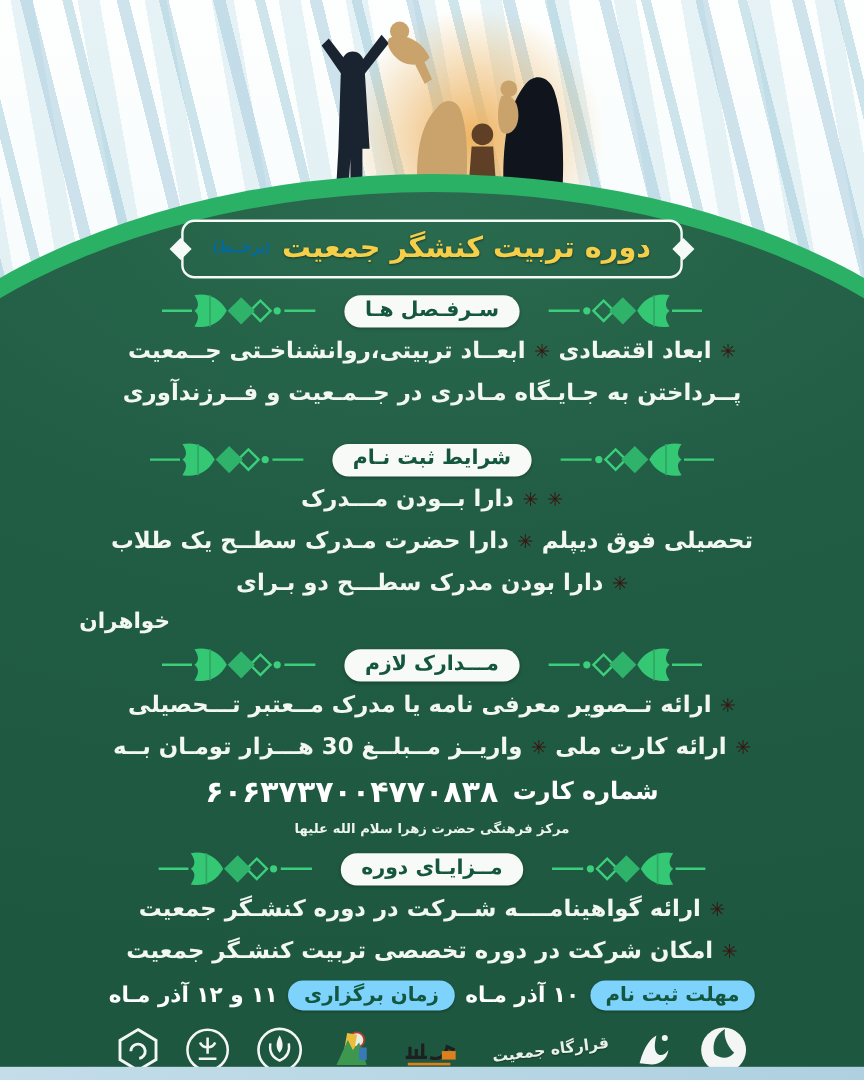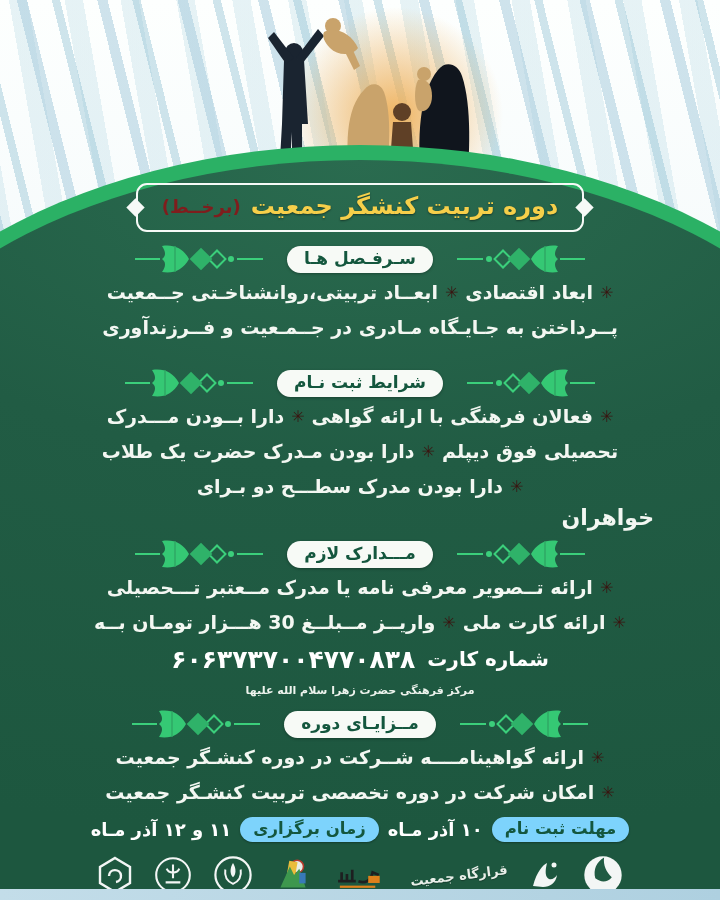--- a/index.html
+++ b/index.html
@@ -29,30 +29,30 @@
   
   .content{position:absolute;inset:0;direction:rtl;}
   .title-wrap{position:absolute;top:183px;left:0;width:100%;text-align:center;}
   .title-frame{position:relative;display:inline-flex;align-items:center;gap:10px;
     border:2.5px solid #f6faf7;border-radius:11px;padding:7px 24px 10px;direction:rtl;}
   .title-frame::before,.title-frame::after{content:"";position:absolute;width:13px;height:13px;
     background:#f6faf7;transform:rotate(45deg);top:calc(50% - 7px);}
   .title-frame::before{right:-9px;} .title-frame::after{left:-9px;}
   .title-main{color:#f6cf4a;font-size:24px;font-weight:700;
     text-shadow:0 1px 2px rgba(0,0,0,.45);}
-  .title-suffix{color:#7f1d1d;font-size:18px;font-weight:700;}
+  .title-suffix{color:#0369a1;font-size:13px;font-weight:700;font-family:Liberation Serif, serif;}
 
   .sections{position:absolute;top:244px;left:0;right:0;padding:0 66px;}
   .section-header{display:flex;align-items:center;justify-content:center;gap:24px;height:30px;}
   .orn{flex:0 0 auto;}
   .pill{background:#f7faf6;color:#14573e;font-weight:700;font-size:17px;
     padding:2px 17px 5px;border-radius:16px;box-shadow:0 1px 3px rgba(0,0,0,.3);white-space:nowrap;}
   .body-line{height:35px;display:flex;align-items:center;justify-content:center;gap:7px;
     color:#f3f7f2;font-size:19px;font-weight:700;white-space:nowrap;}
-  .body-line.flush-right{height:28px;justify-content:flex-start;font-size:22px;}
+  .body-line.flush-right{height:28px;justify-content:flex-end;font-size:18px;}
   .bullet{color:#3a1410;font-size:16px;line-height:1;transform:translateY(1px);}
   .card-line{height:40px;display:flex;align-items:center;justify-content:center;gap:12px;color:#fff;}
   .card-label{font-size:20px;font-weight:700;}
   .card-number{font-size:25px;font-weight:700;letter-spacing:1.5px;direction:ltr;}
   .note-line{height:22px;display:flex;align-items:center;justify-content:center;
     color:#eef4ee;font-size:11px;font-weight:700;}
 
   .footer-row{margin-top:4px;height:32px;display:flex;align-items:center;justify-content:center;
     gap:9px;color:#fff;font-size:18px;font-weight:700;white-space:nowrap;}
   .footer-pill{background:#7dd3fc;color:#14573e;font-size:16.5px;font-weight:700;
@@ -160,28 +160,27 @@
   <circle cx="32" cy="16" r="3" fill="#3bcf7b"></circle>
   <rect x="40" y="10" width="12" height="12" transform="rotate(45 46 16)" fill="none" stroke="#3bcf7b" stroke-width="2"></rect>
   <rect x="54" y="8" width="16" height="16" transform="rotate(45 62 16)" fill="#2fb269"></rect>
   <path d="M74 16c6-11 16-15 27-13-4 6-4 10 0 13-4 3-4 7 0 13-11 2-21-2-27-13z" fill="#35c874"></path>
   <path d="M88 3v26" stroke="#2fa664" stroke-width="1.4"></path>
   <line x1="103" y1="16" x2="128" y2="16" stroke="#3bcf7b" stroke-width="2"></line>
           </svg>
         </div>
         <div class="body-line">
           <span class="bullet">✳</span>
-          <span>فعالان فرهنگی با ارائه گواهی</span>
           <span class="bullet">✳</span>
           <span>دارا بــودن مـــدرک</span>
         </div>
         <div class="body-line">
           <span>تحصیلی فوق دیپلم</span>
           <span class="bullet">✳</span>
-          <span>دارا بودن مـدرک حضرت یک طلاب</span>
+          <span>دارا حضرت مـدرک سطــح یک طلاب</span>
         </div>
         <div class="body-line">
           <span class="bullet">✳</span>
           <span>دارا بودن مدرک سطـــح دو بـرای</span>
         </div>
         <div class="body-line flush-right">
           <span>خواهران</span>
         </div>
         <div class="section-header" style="margin-top: 8px;">
           <svg class="orn" width="128" height="32" viewBox="0 0 128 32">

